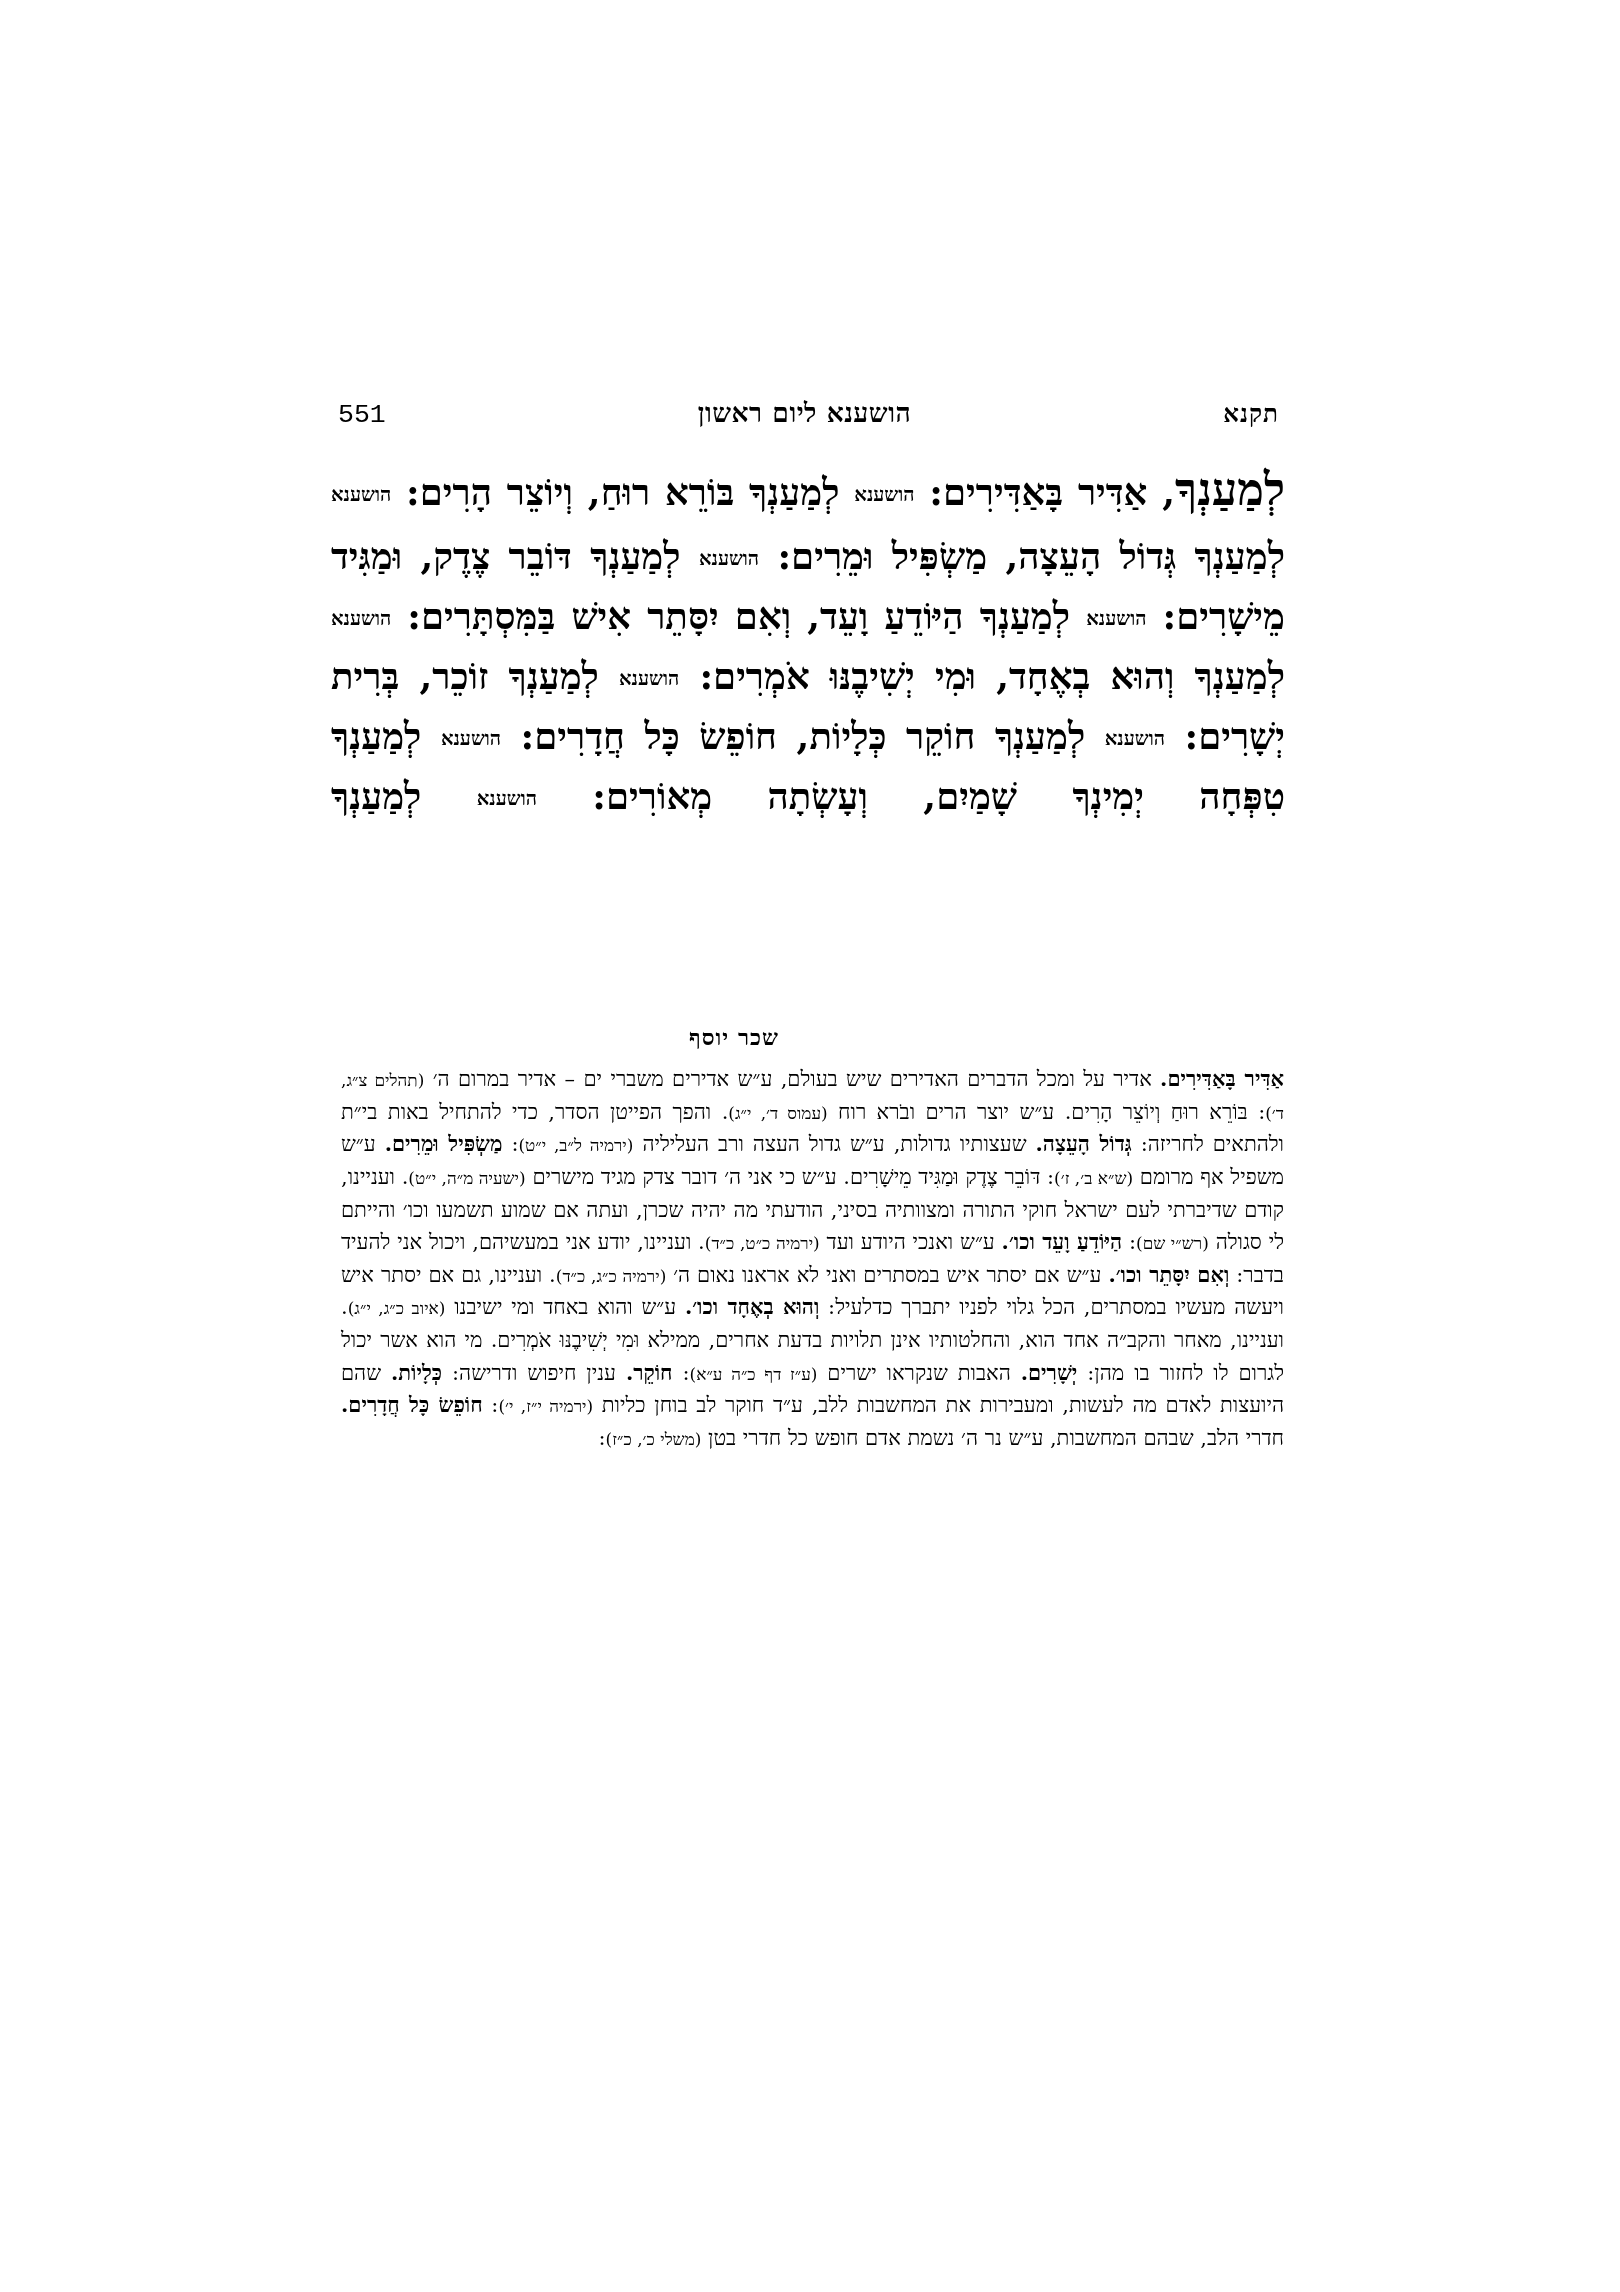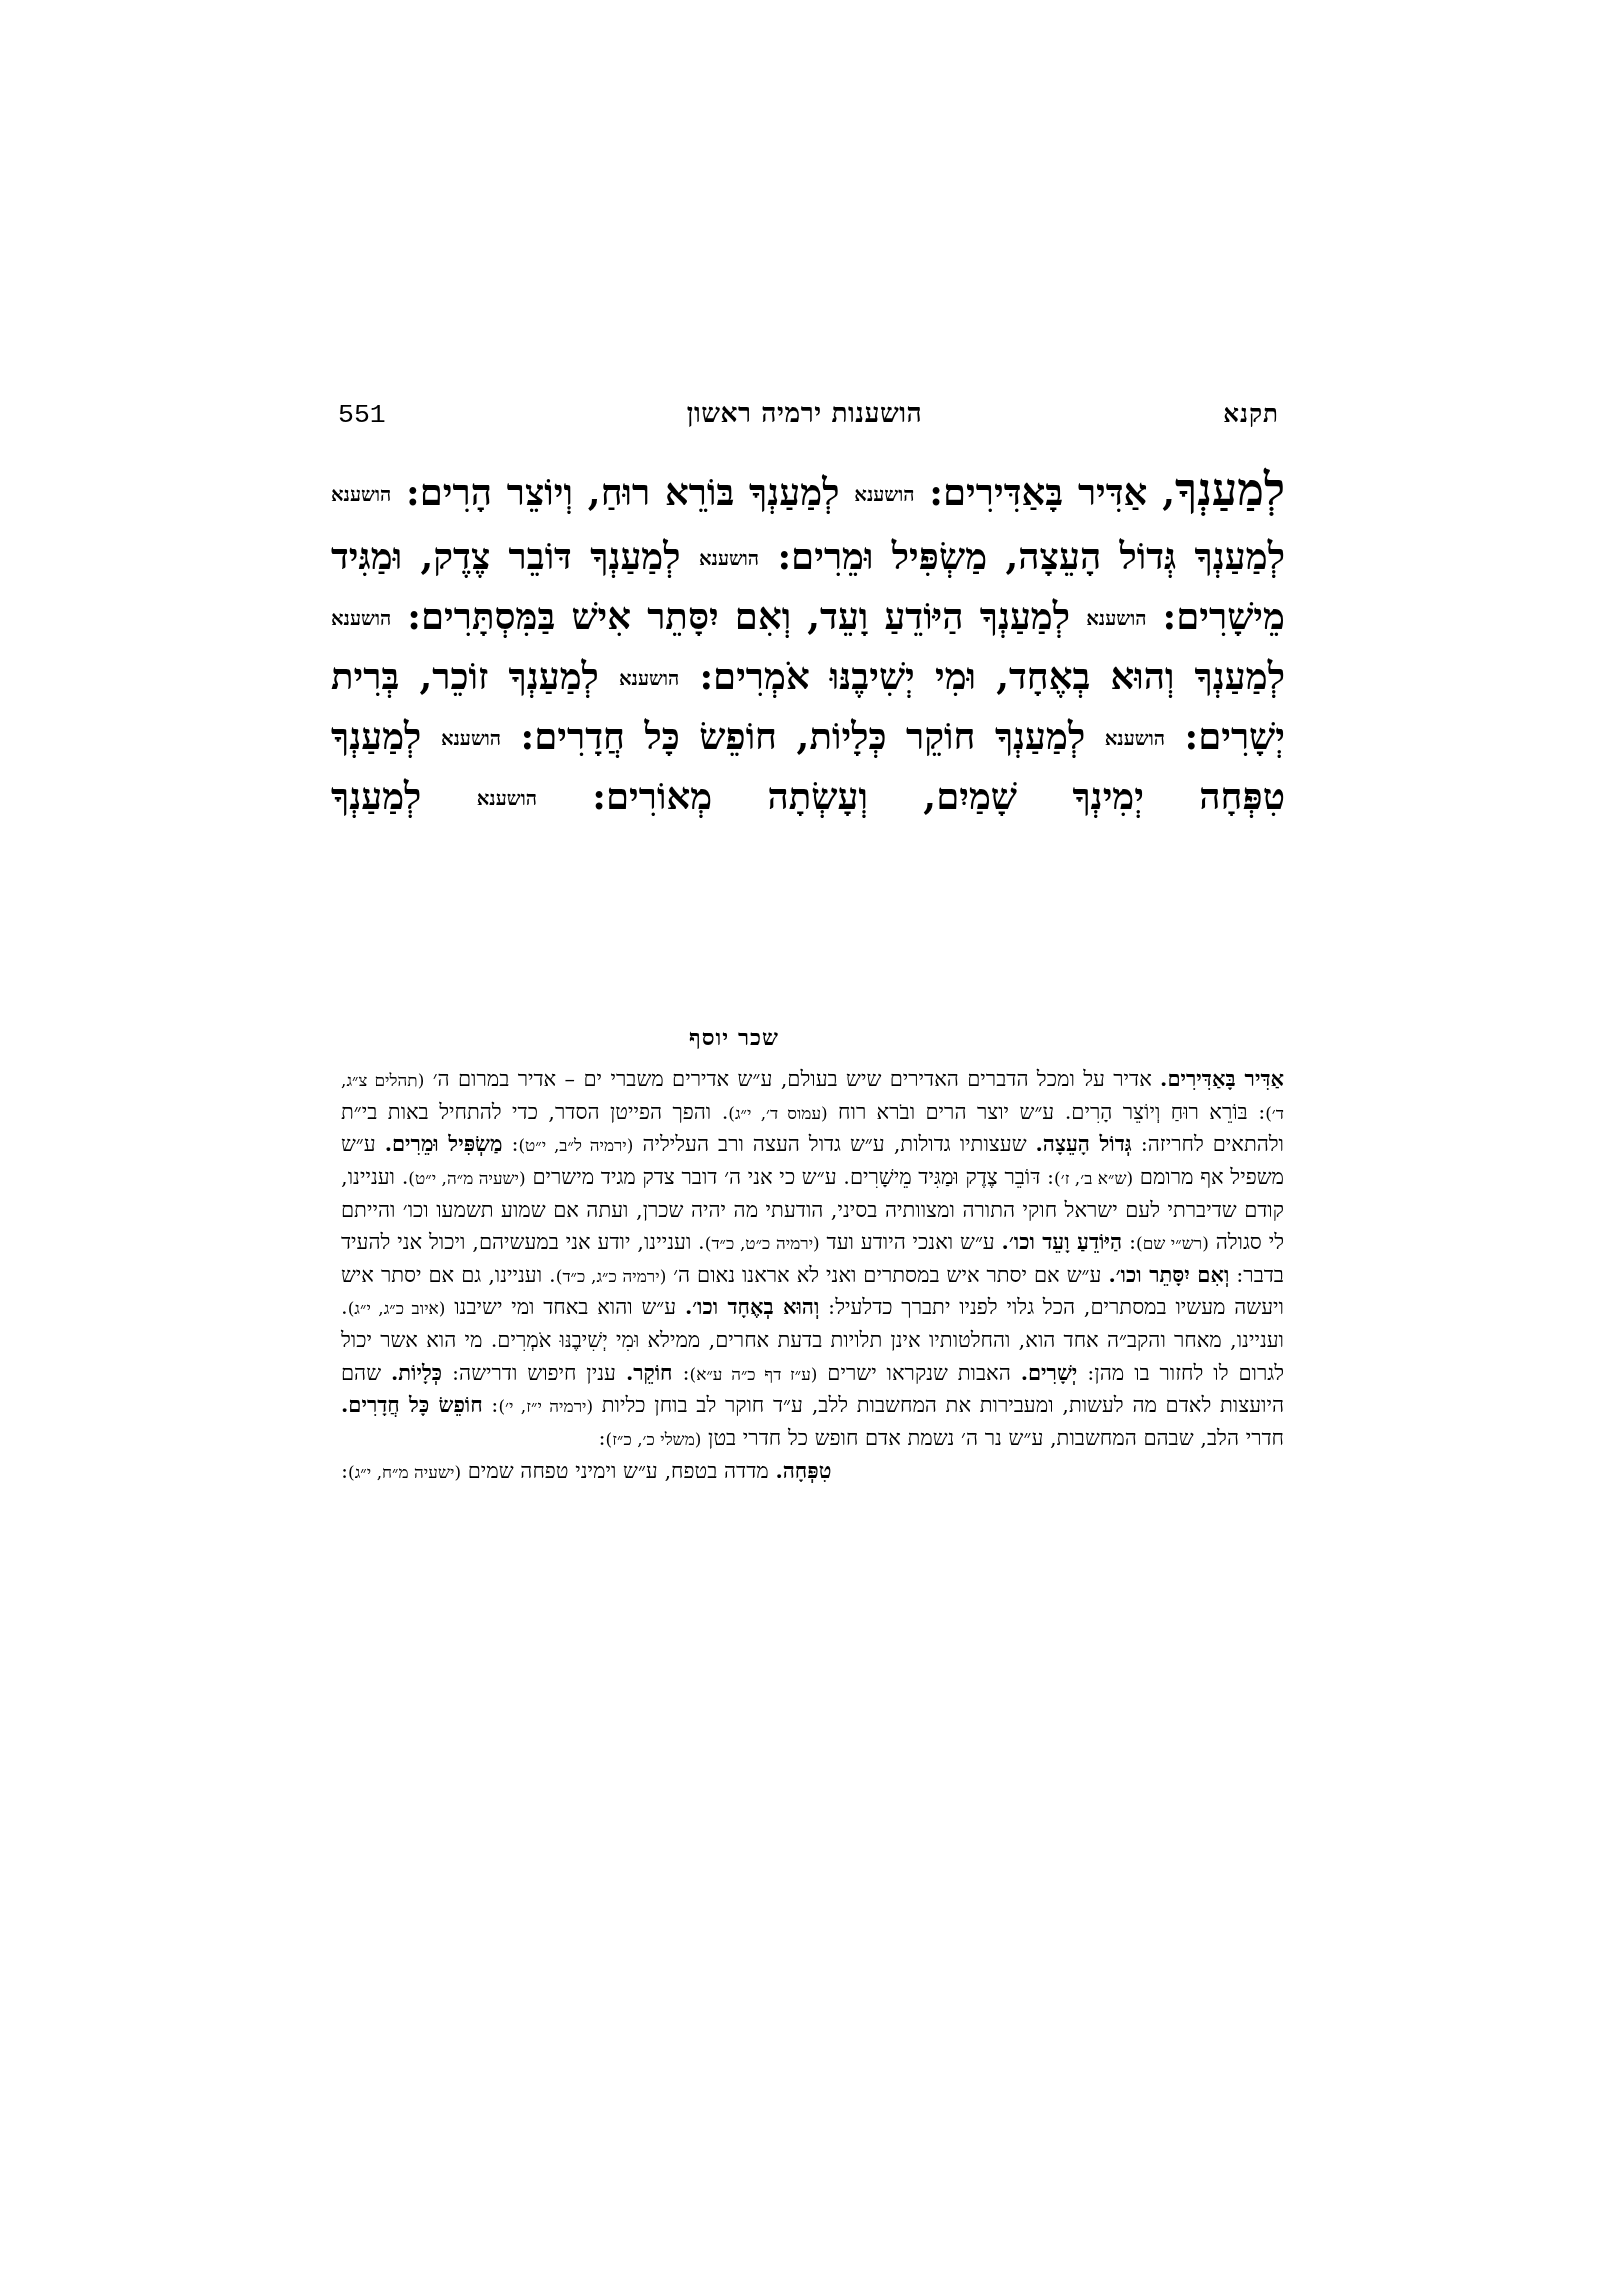--- a/index.html
+++ b/index.html
@@ -112,29 +112,28 @@
     text-align: left;
   }
 </style>
 </head>
 <body>
 
 <div class="page">
 
   <div class="header">
     <span class="folio-heb">תקנא</span>
-    <span class="head-title">הושענות ירמיה ראשון</span>
+    <span class="head-title">הושענא ליום ראשון</span>
     <span class="folio-num">551</span>
   </div>
 
   <div class="piyut">
     <p><span class="lead">לְמַעַנְךָ</span>, אַדִּיר בָּאַדִּירִים: <span class="refrain">הושענא</span> לְמַעַנְךָ בּוֹרֵא רוּחַ, וְיוֹצֵר הָרִים: <span class="refrain">הושענא</span> לְמַעַנְךָ גְּדוֹל הָעֵצָה, מַשְׂפִּיל וּמֵרִים: <span class="refrain">הושענא</span> לְמַעַנְךָ דּוֹבֵר צֶדֶק, וּמַגִּיד מֵישָׁרִים: <span class="refrain">הושענא</span> לְמַעַנְךָ הַיּוֹדֵעַ וָעֵד, וְאִם יִסָּתֵר אִישׁ בַּמִּסְתָּרִים: <span class="refrain">הושענא</span> לְמַעַנְךָ וְהוּא בְאֶחָד, וּמִי יְשִׁיבֶנּוּ אֹמְרִים: <span class="refrain">הושענא</span> לְמַעַנְךָ זוֹכֵר, בְּרִית יְשָׁרִים: <span class="refrain">הושענא</span> לְמַעַנְךָ חוֹקֵר כְּלָיוֹת, חוֹפֵשׂ כָּל חֲדָרִים: <span class="refrain">הושענא</span> לְמַעַנְךָ טִפְּחָה יְמִינְךָ שָׁמַיִם, וְעָשְׂתָה מְאוֹרִים: <span class="refrain">הושענא</span> לְמַעַנְךָ</p>
   </div>
 
   <div class="comm-title">שכר יוסף</div>
 
   <div class="commentary">
     <p><b>אַדִּיר בָּאַדִּירִים.</b> אדיר על ומכל הדברים האדירים שיש בעולם, ע״ש אדירים משברי ים – אדיר במרום ה׳ <span class="src">(תהלים צ״ג, ד׳)</span>: בּוֹרֵא רוּחַ וְיוֹצֵר הָרִים. ע״ש יוצר הרים ובֹרא רוח <span class="src">(עמוס ד׳, י״ג)</span>. והפך הפייטן הסדר, כדי להתחיל באות בי״ת ולהתאים לחריזה: <b>גְּדוֹל הָעֵצָה.</b> שעצותיו גדולות, ע״ש גדול העצה ורב העליליה <span class="src">(ירמיה ל״ב, י״ט)</span>: <b>מַשְׂפִּיל וּמֵרִים.</b> ע״ש משפיל אף מרומם <span class="src">(ש״א ב׳, ז׳)</span>: דּוֹבֵר צֶדֶק וּמַגִּיד מֵישָׁרִים. ע״ש כי אני ה׳ דובר צדק מגיד מישרים <span class="src">(ישעיה מ״ה, י״ט)</span>. ועניינו, קודם שדיברתי לעם ישראל חוקי התורה ומצוותיה בסיני, הודעתי מה יהיה שכרן, ועתה אם שמוע תשמעו וכו׳ והייתם לי סגולה <span class="src">(רש״י שם)</span>: <b>הַיּוֹדֵעַ וָעֵד וכו׳.</b> ע״ש ואנכי היודע ועד <span class="src">(ירמיה כ״ט, כ״ד)</span>. ועניינו, יודע אני במעשיהם, ויכול אני להעיד בדבר: <b>וְאִם יִסָּתֵר וכו׳.</b> ע״ש אם יסתר איש במסתרים ואני לא אראנו נאום ה׳ <span class="src">(ירמיה כ״ג, כ״ד)</span>. ועניינו, גם אם יסתר איש ויעשה מעשיו במסתרים, הכל גלוי לפניו יתברך כדלעיל: <b>וְהוּא בְאֶחָד וכו׳.</b> ע״ש והוא באחד ומי ישיבנו <span class="src">(איוב כ״ג, י״ג)</span>. ועניינו, מאחר והקב״ה אחד הוא, והחלטותיו אינן תלויות בדעת אחרים, ממילא וּמִי יְשִׁיבֶנּוּ אֹמְרִים. מי הוא אשר יכול לגרום לו לחזור בו מהן: <b>יְשָׁרִים.</b> האבות שנקראו ישרים <span class="src">(ע״ז דף כ״ה ע״א)</span>: <b>חוֹקֵר.</b> ענין חיפוש ודרישה: <b>כְּלָיוֹת.</b> שהם היועצות לאדם מה לעשות, ומעבירות את המחשבות ללב, ע״ד חוקר לב בוחן כליות <span class="src">(ירמיה י״ז, י׳)</span>: <b>חוֹפֵשׂ כָּל חֲדָרִים.</b> חדרי הלב, שבהם המחשבות, ע״ש נר ה׳ נשמת אדם חופש כל חדרי בטן <span class="src">(משלי כ׳, כ״ז)</span>:</p>
-    <p class="last-line"><b>טִפְּחָה.</b> מדדה בטפח, ע״ש וימיני טפחה שמים <span class="src">(ישעיה מ״ח, י״ג)</span>:</p>
   </div>
 
 </div>
 
 
 </body></html>

